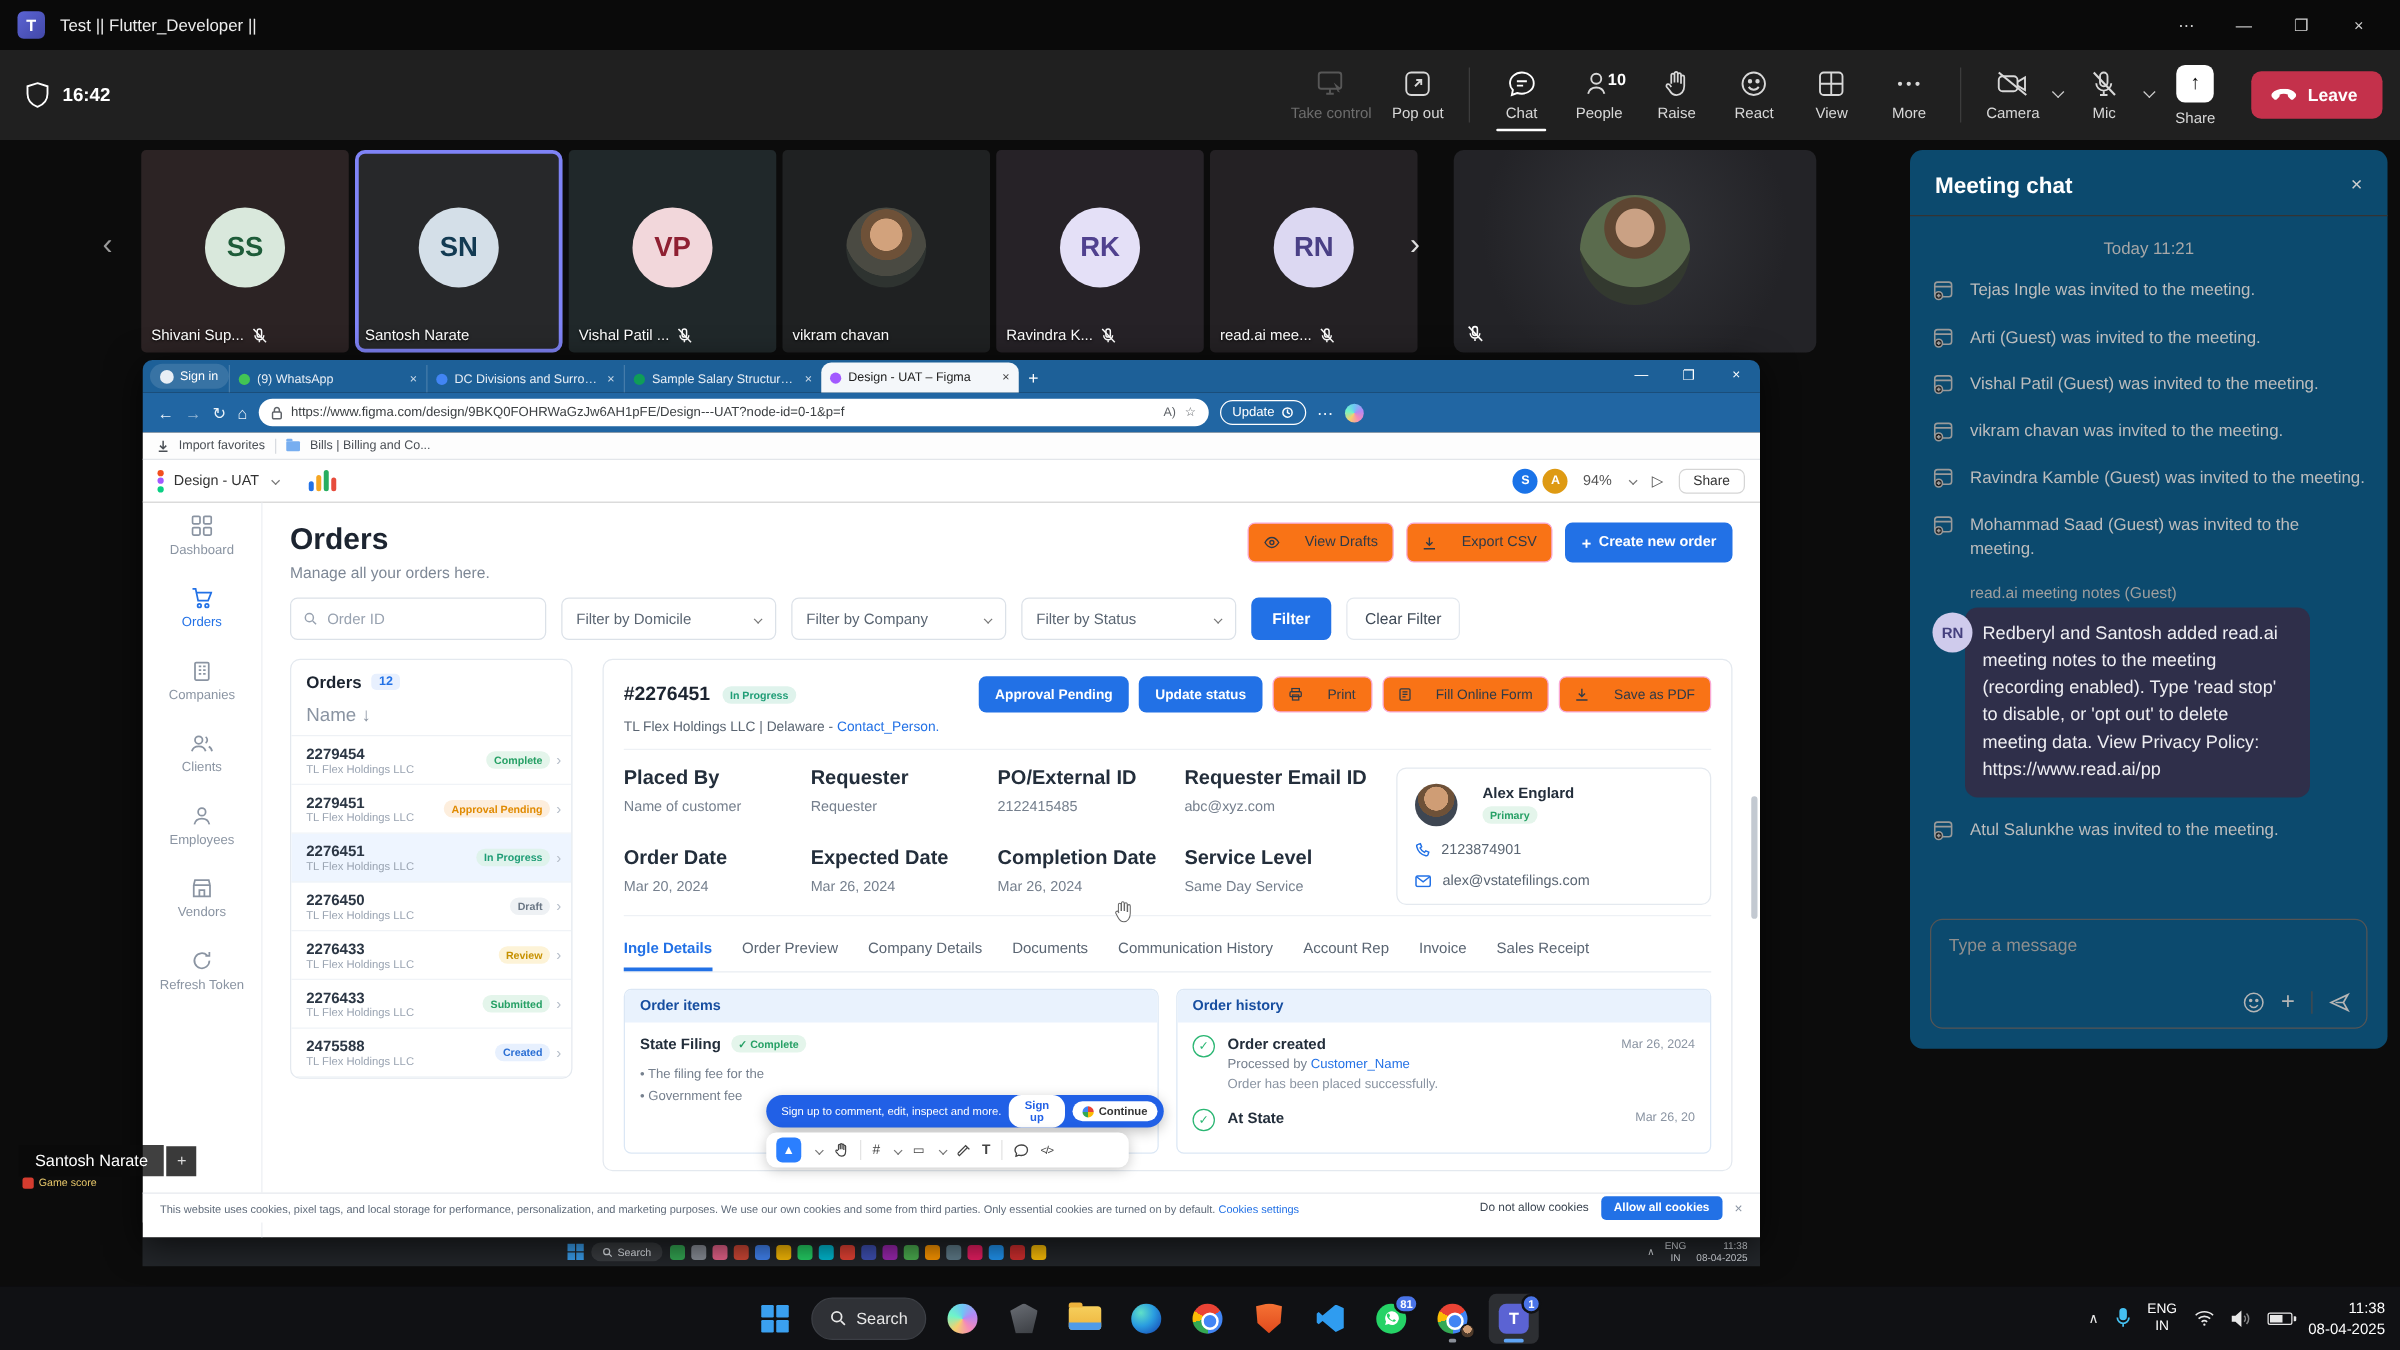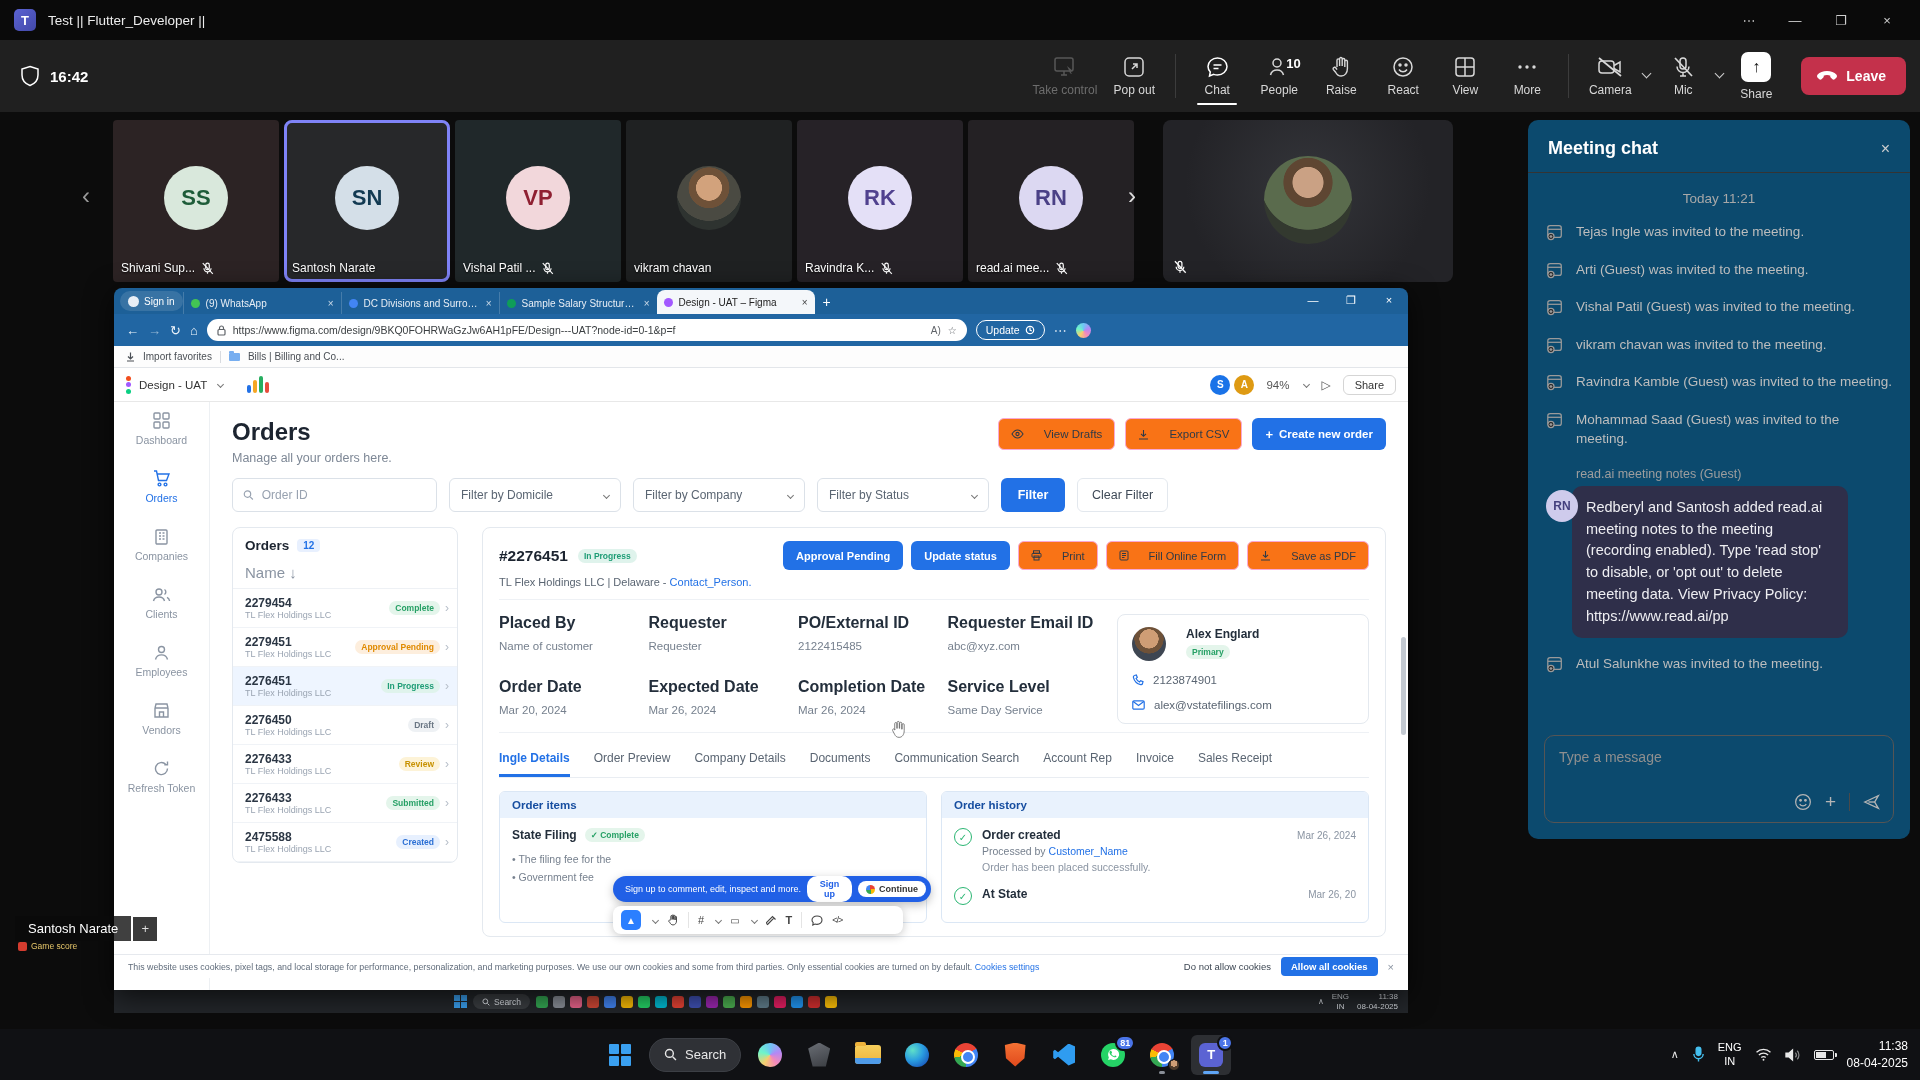--- a/index.html
+++ b/index.html
@@ -802,21 +802,21 @@
                   </div>
                 </div>
               </div>
 
               <div class="d-tabs">
 
               <div class="d-tab active">Ingle Details</div>
                   <div class="d-tab">Order Preview</div>
                   <div class="d-tab">Company Details</div>
                   <div class="d-tab">Documents</div>
-                  <div class="d-tab">Communication Search</div>
+                  <div class="d-tab">Communication History</div>
                   <div class="d-tab">Account Rep</div>
                   <div class="d-tab">Invoice</div>
                   <div class="d-tab">Sales Receipt</div>
                 </div>
 
               <div class="d-panels">
                 <div class="mini-panel">
                   <div class="mp-head">Order items</div>
                   <div class="mp-body">
                     <div class="item-row">

